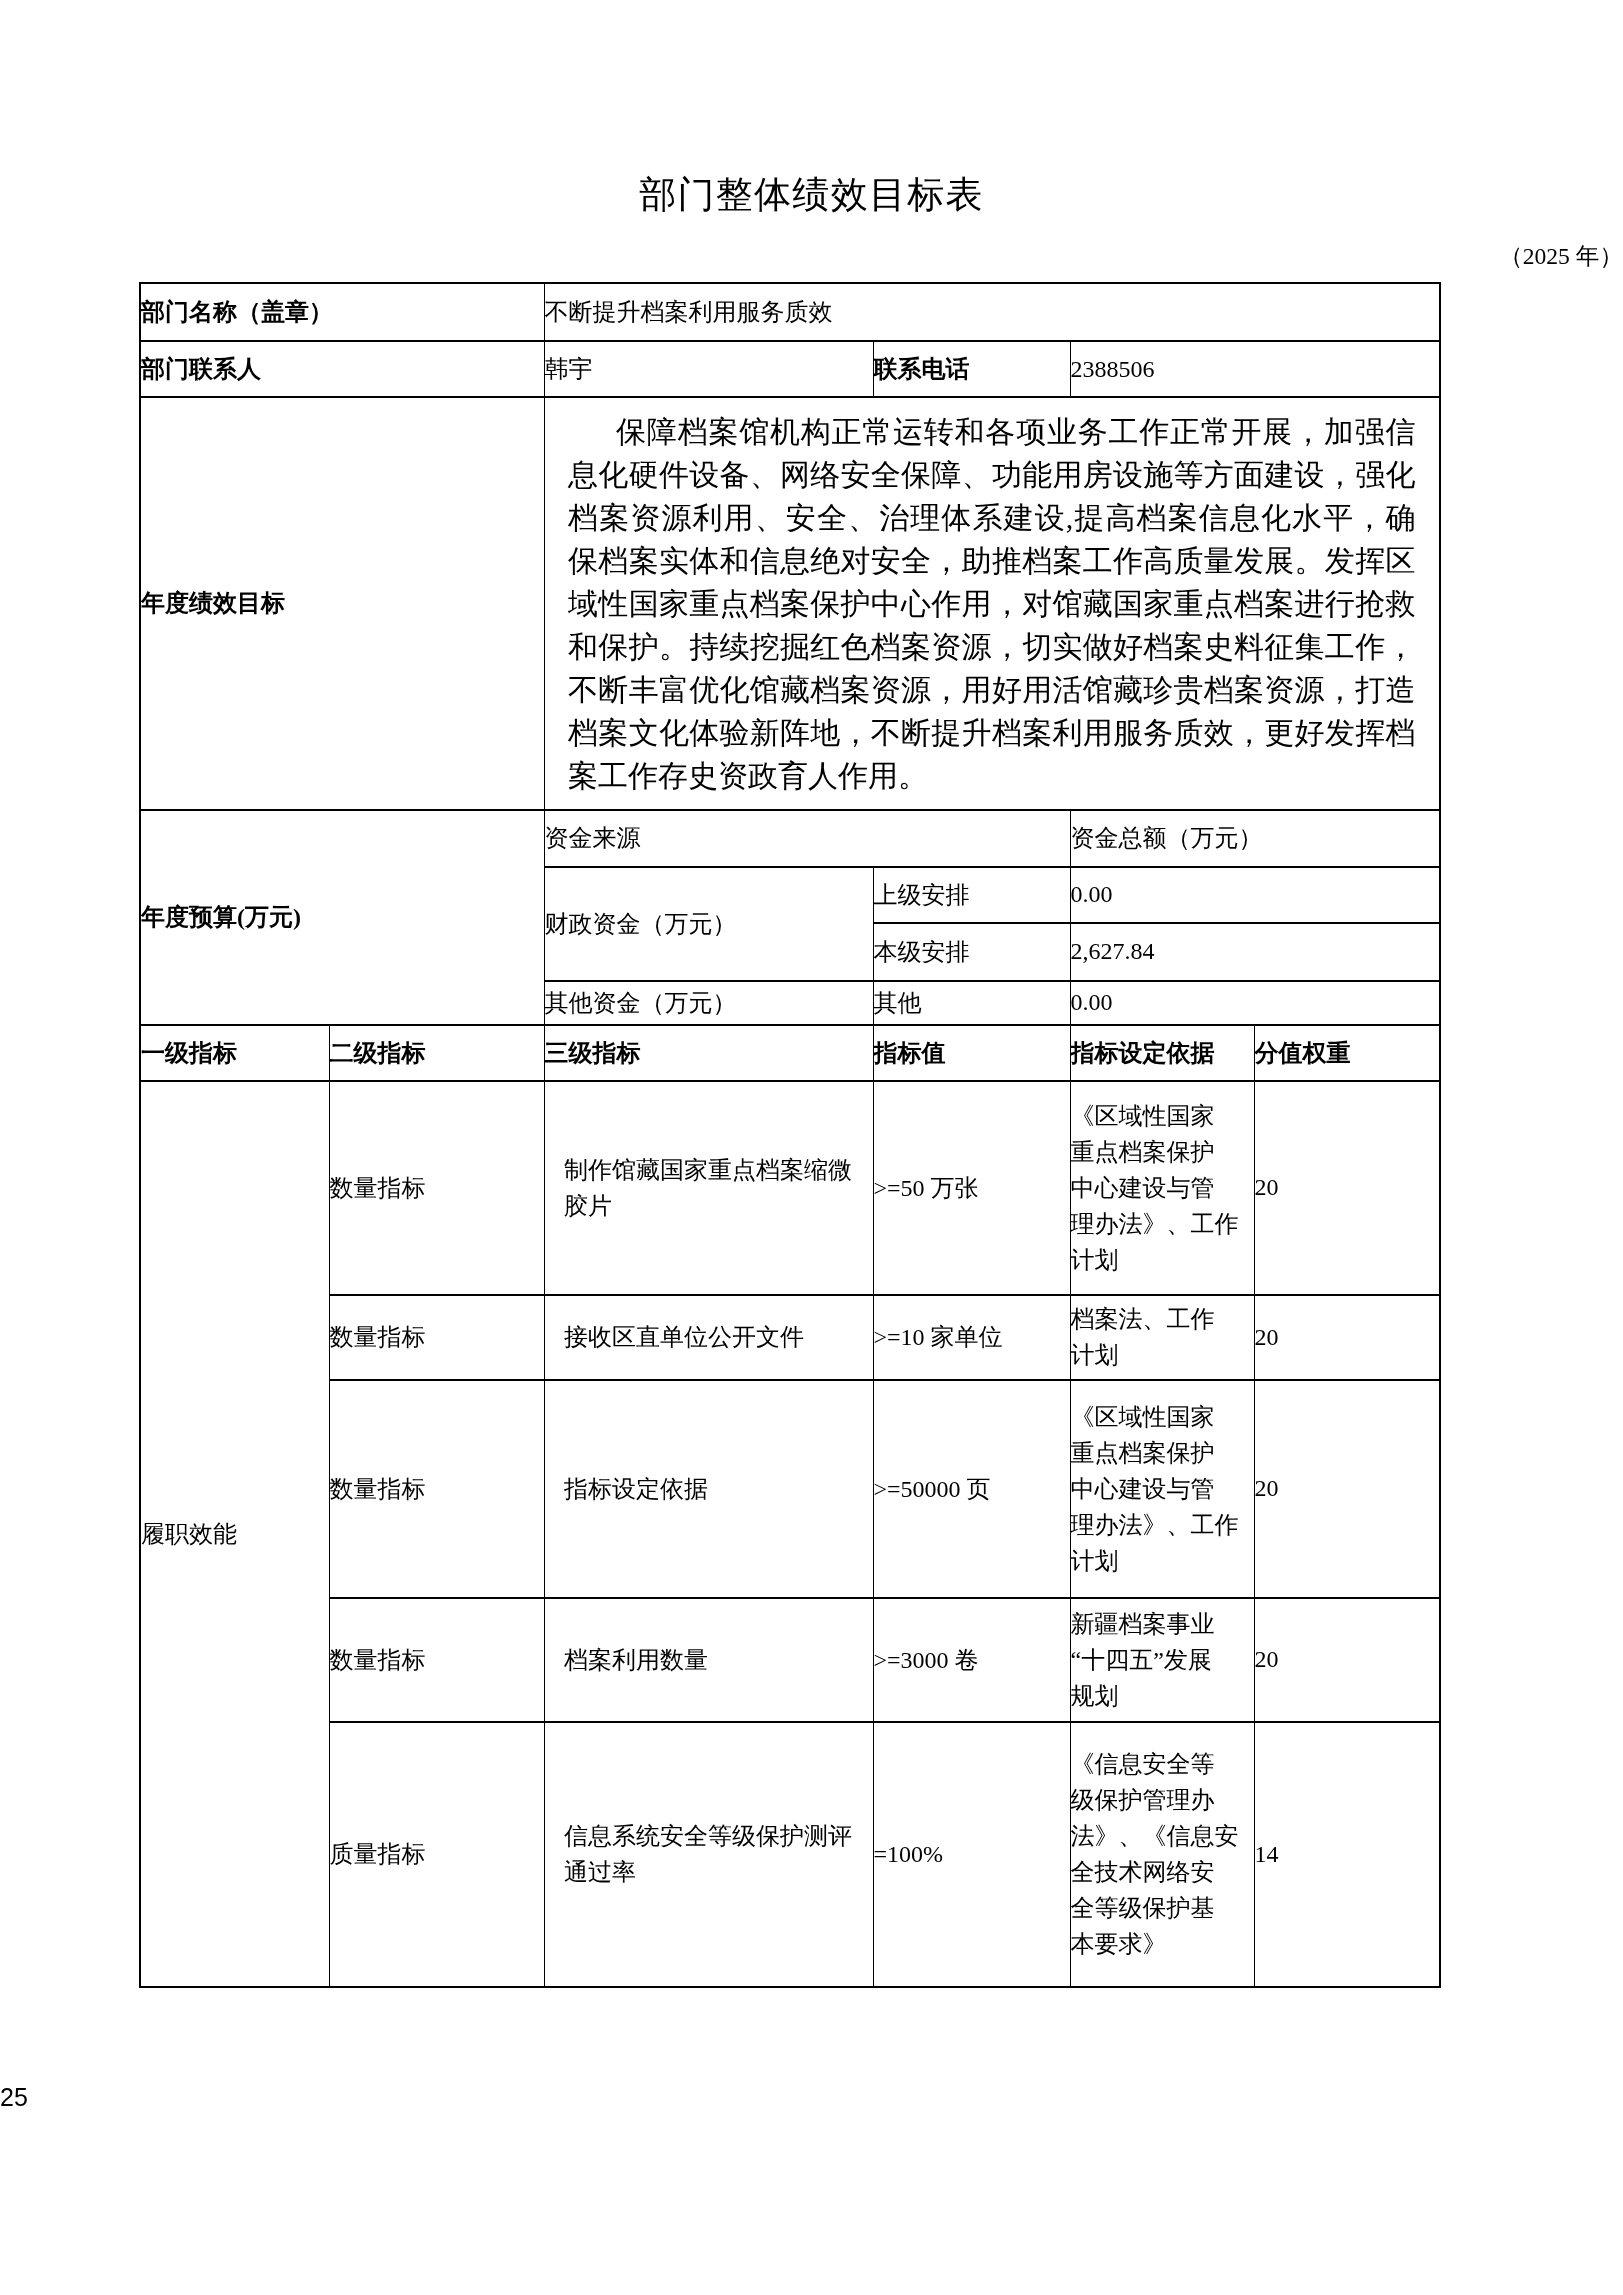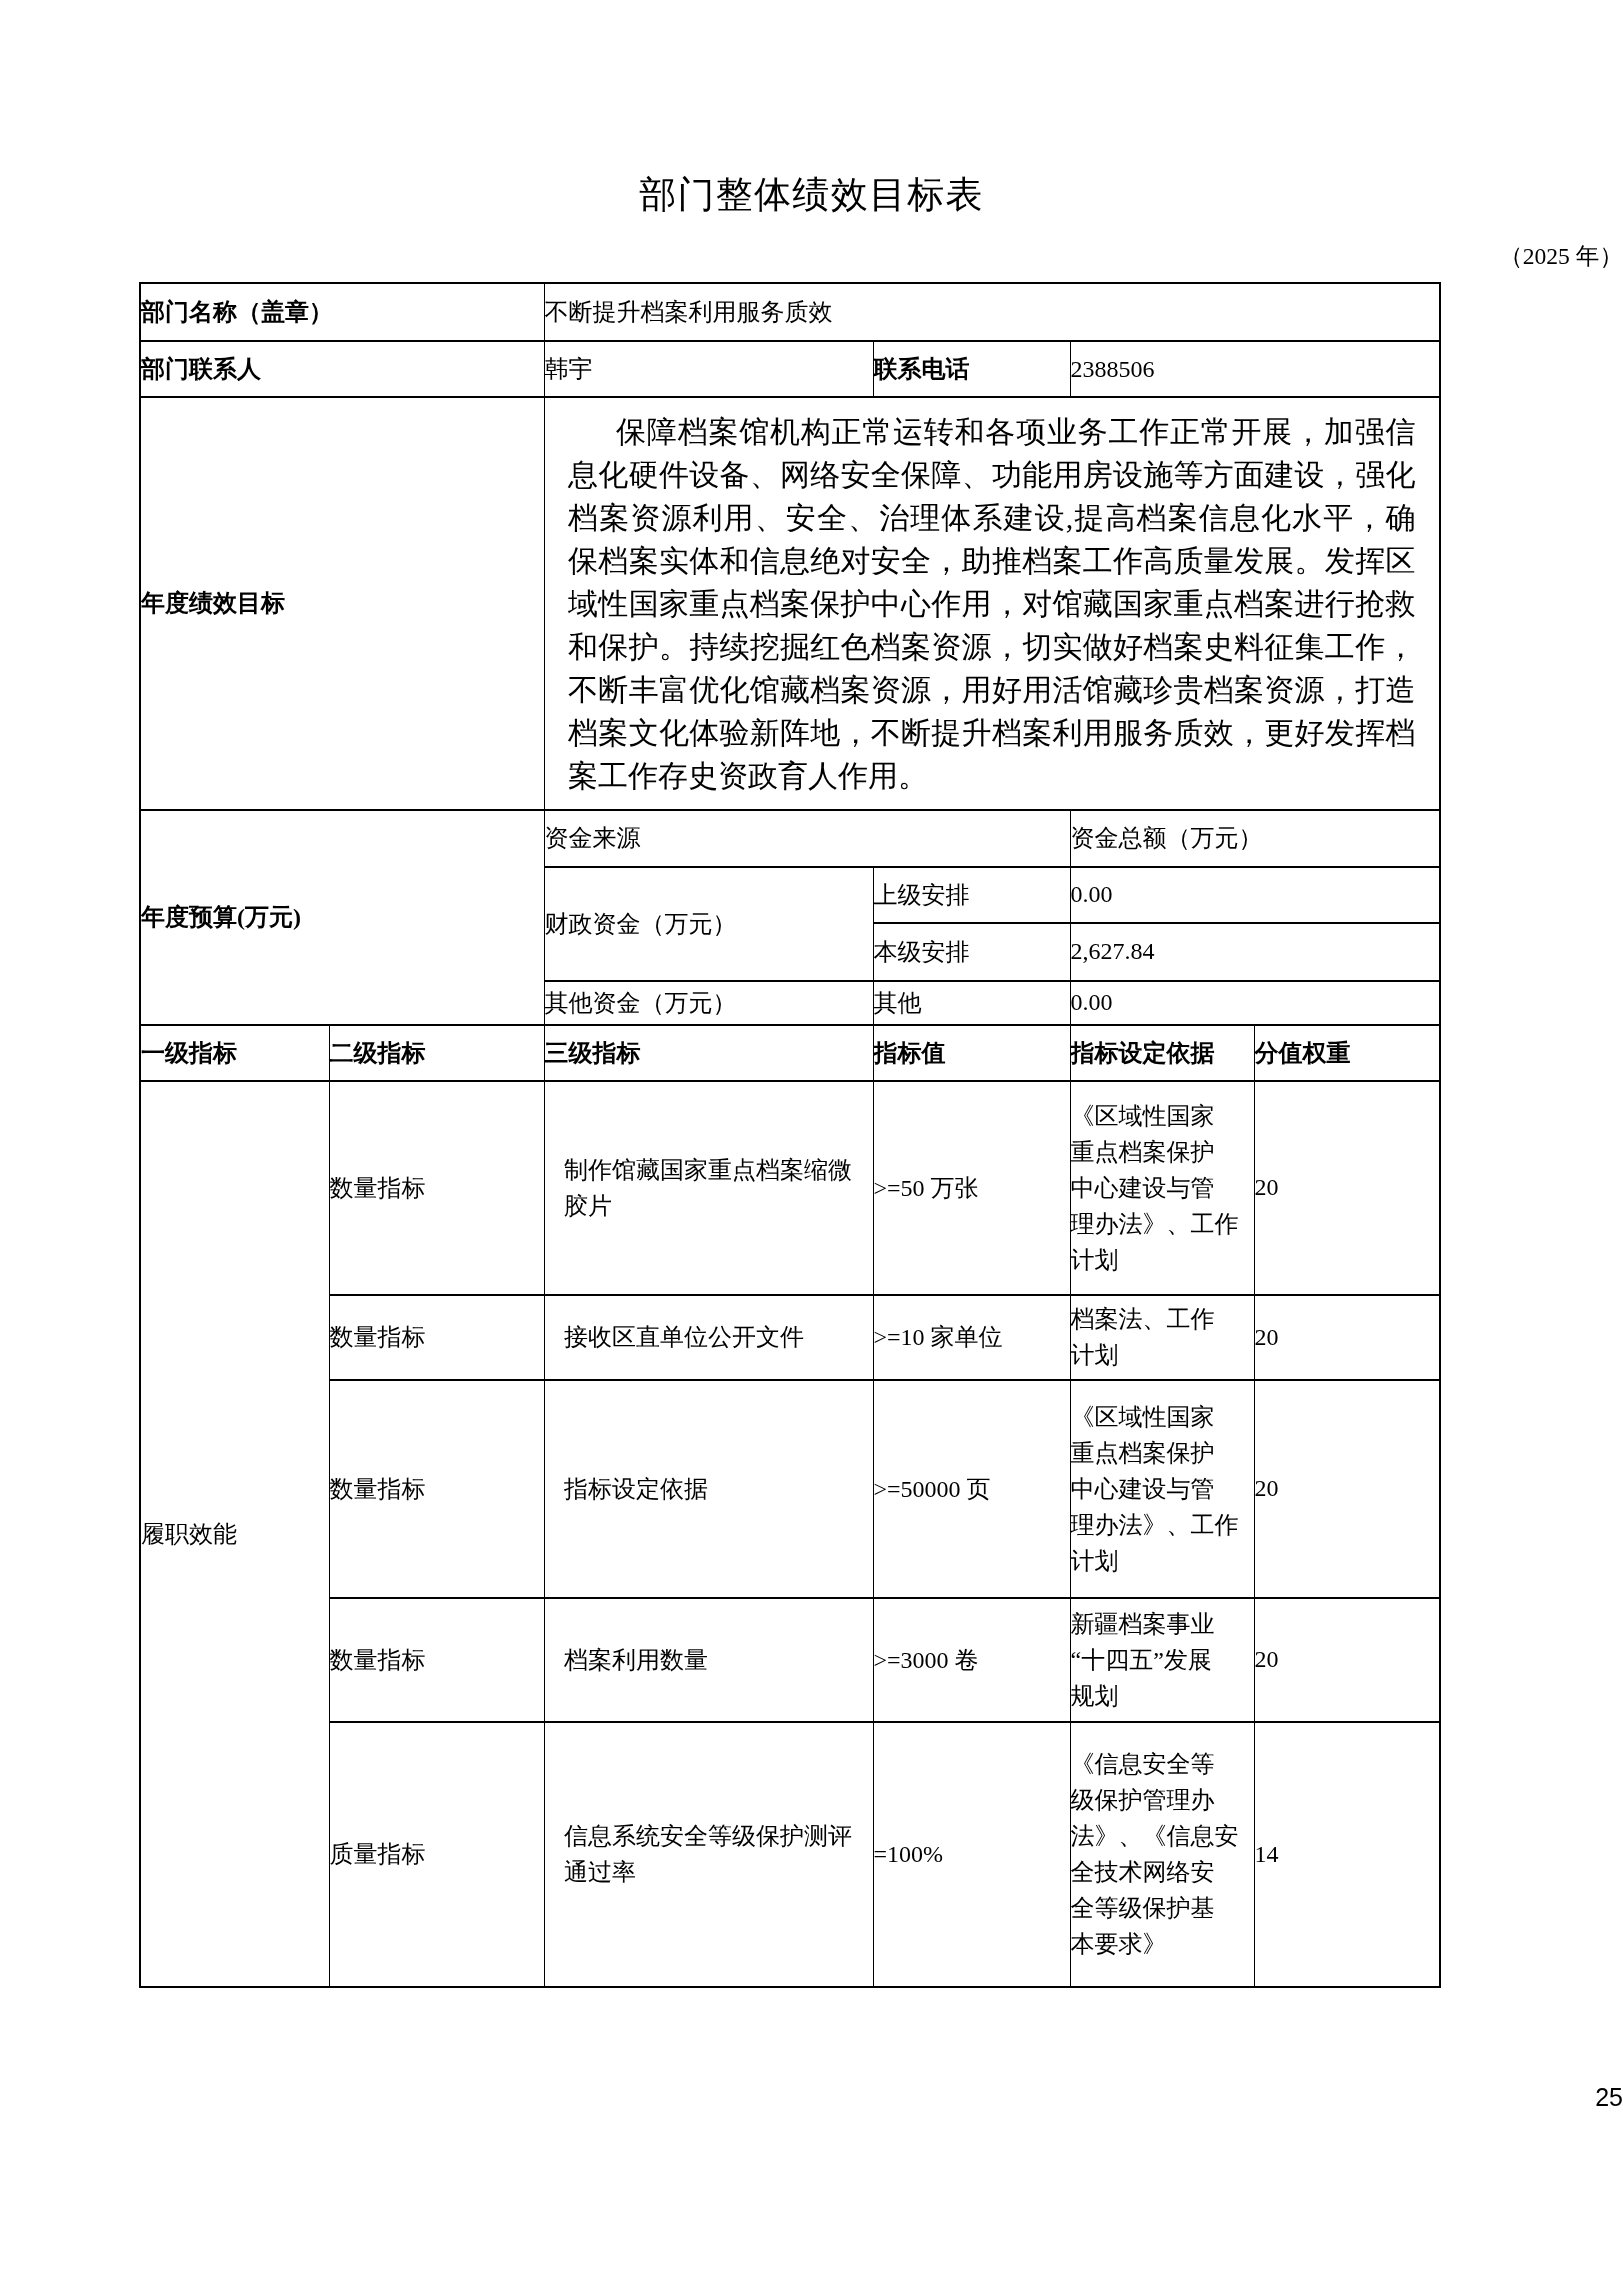--- a/index.html
+++ b/index.html
@@ -61,21 +61,21 @@
     line-height:43px;
     text-indent:48px;
     font-size:30px;
   }
   .l3    { line-height:36px; padding:0 19.6px; }
   .basis { line-height:36px; white-space:pre-line; }
   .page-number {
     position:absolute;
     top:2083px; left:0;
     width:100%;
-    text-align:right;
+    text-align:left;
     font-size:25px;
     font-family:"Liberation Sans","DejaVu Sans",sans-serif;
   }
 </style>
 </head>
 <body>
 
 <div class="page">
 
   <div class="doc-title">部门整体绩效目标表</div>

